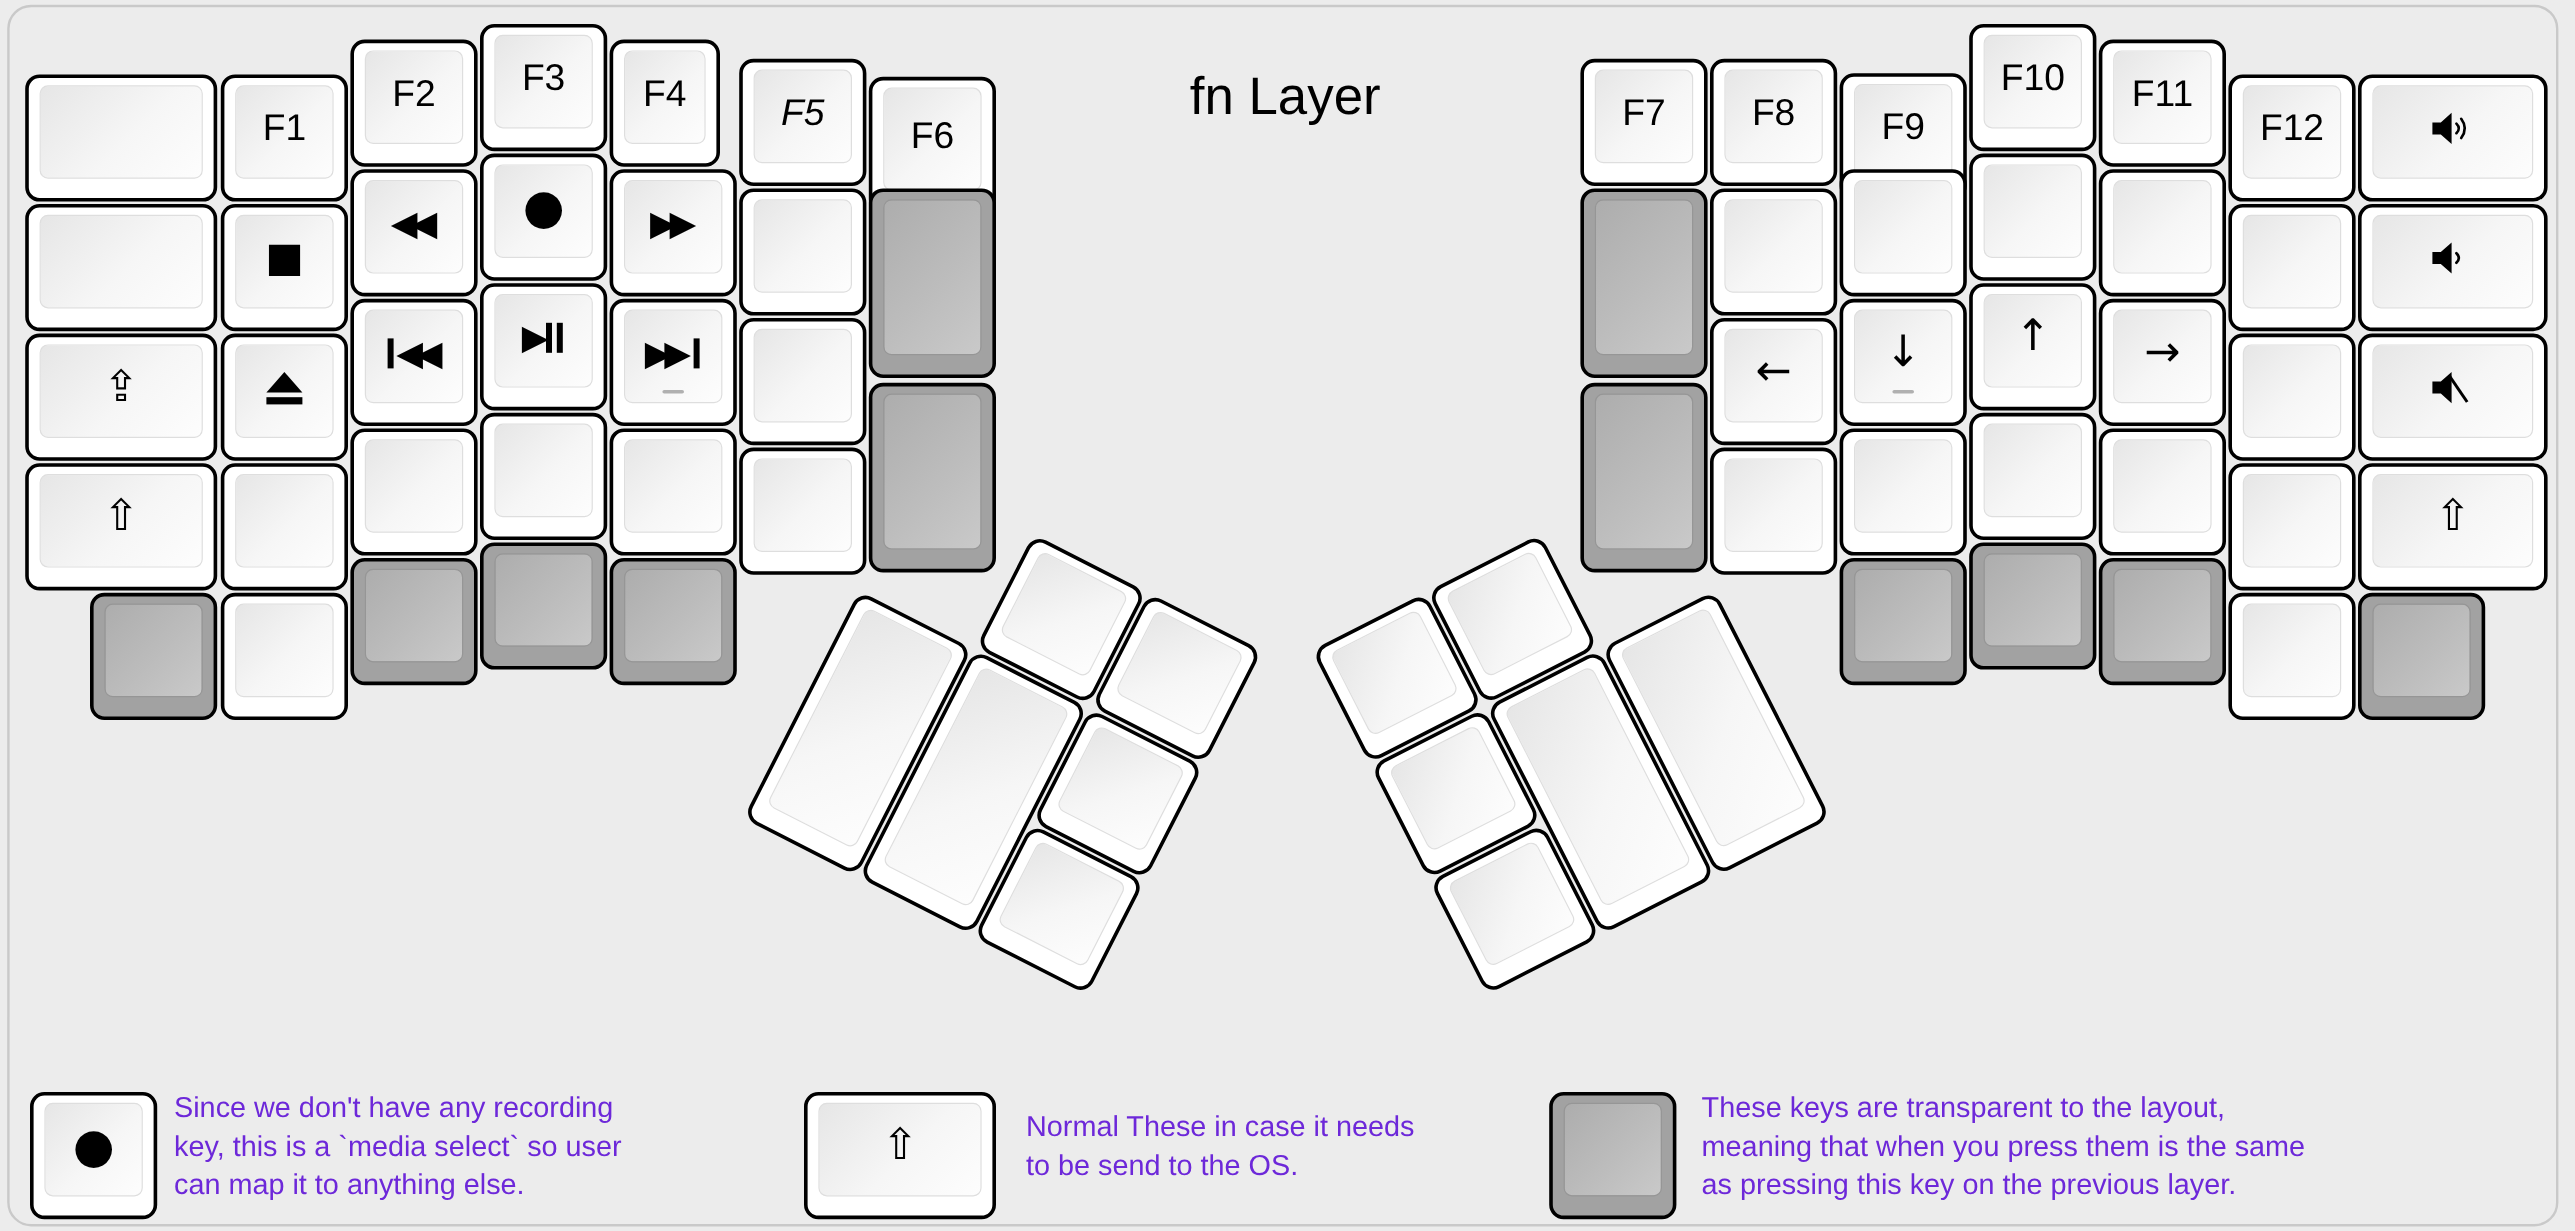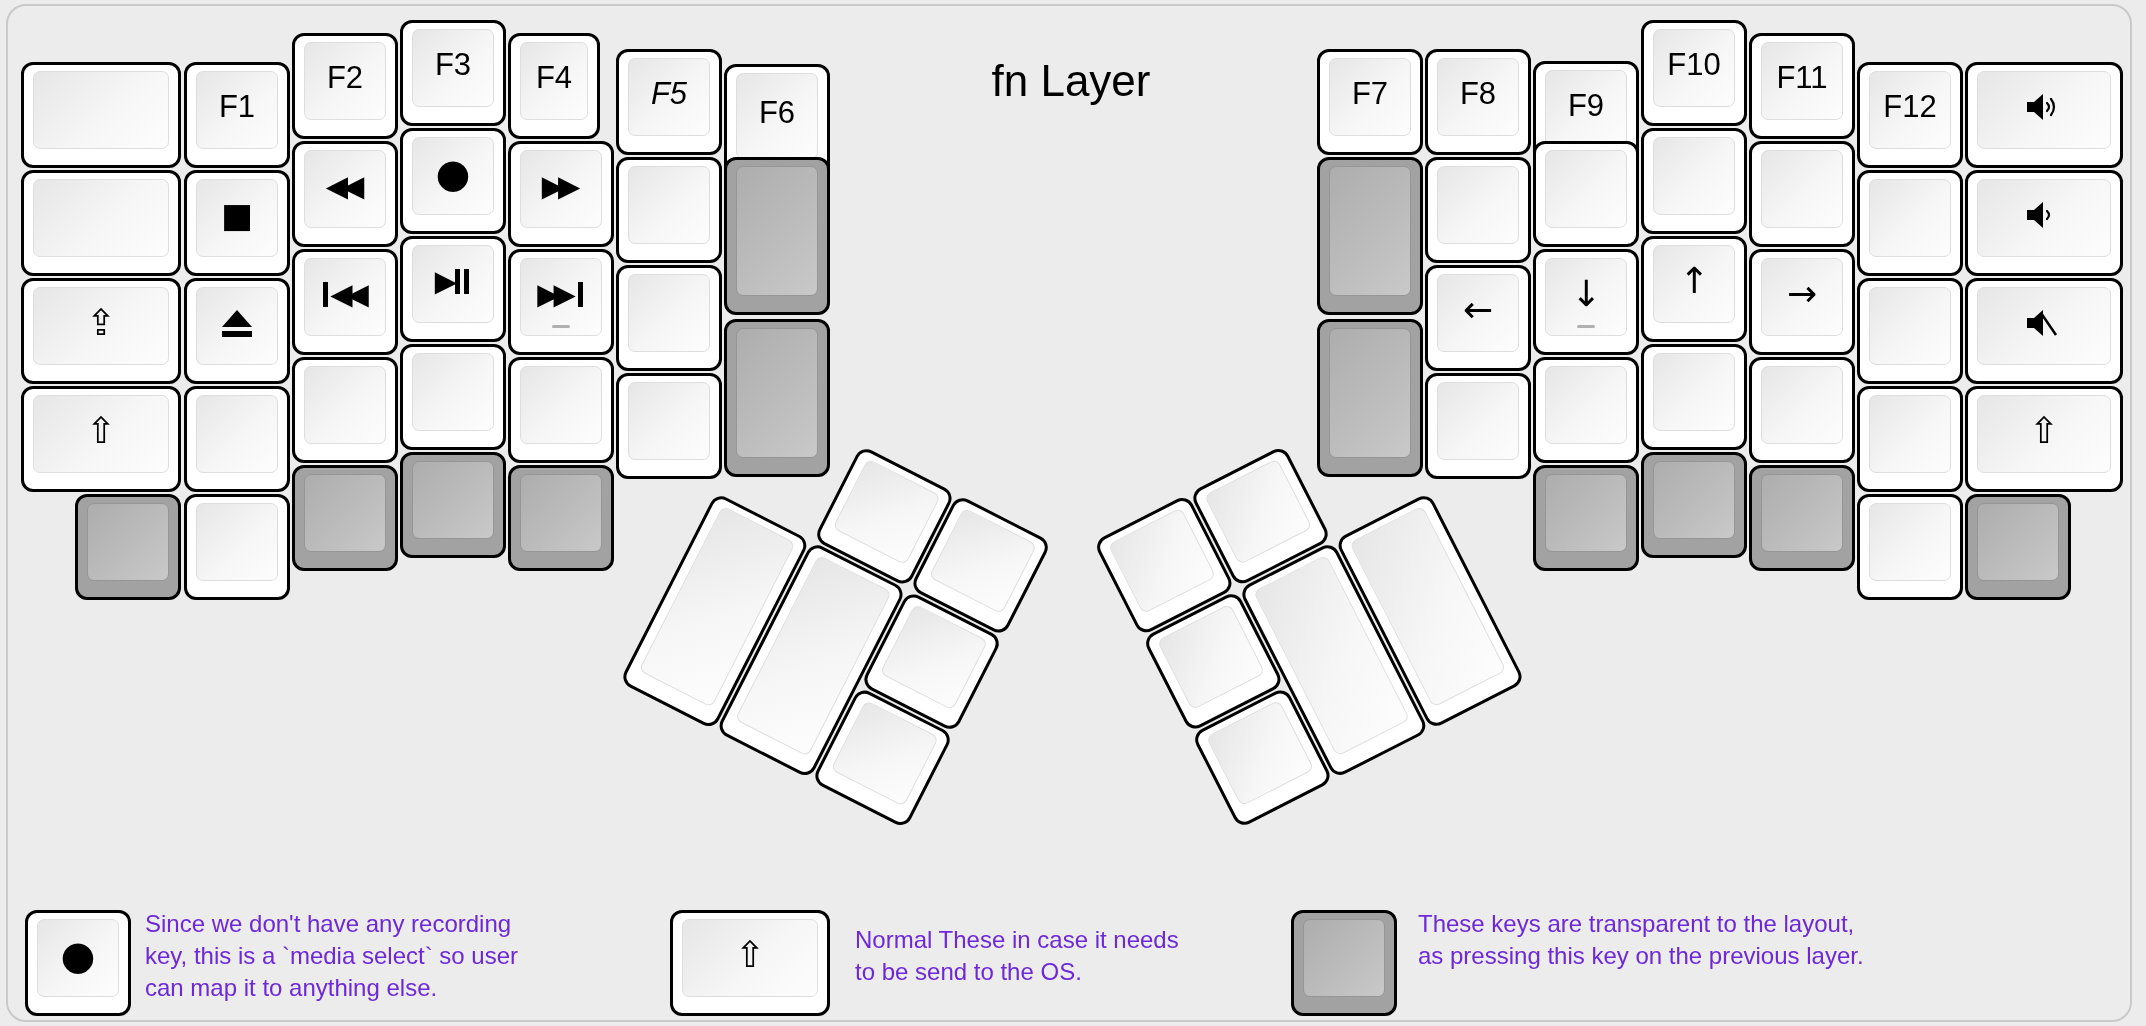--- a/index.html
+++ b/index.html
@@ -379,16 +379,17 @@
       </div>
       <div class="legend-text" style="left: 855px; top: 924px;">
         <div>Normal These in case it needs</div>
         <div>to be send to the OS.</div>
       </div>
       <div class="key gray" style="left: 1291px; top: 910px; width: 106px; height: 106px;">
         <div class="keytop"></div>
       </div>
       <div class="legend-text" style="left: 1418px; top: 908px;">
         <div>These keys are transparent to the layout,</div>
+        <div>meaning that when you press them is the same</div>
         <div>as pressing this key on the previous layer.</div>
       </div>
     </div>
 </div>
 
 </body></html>

